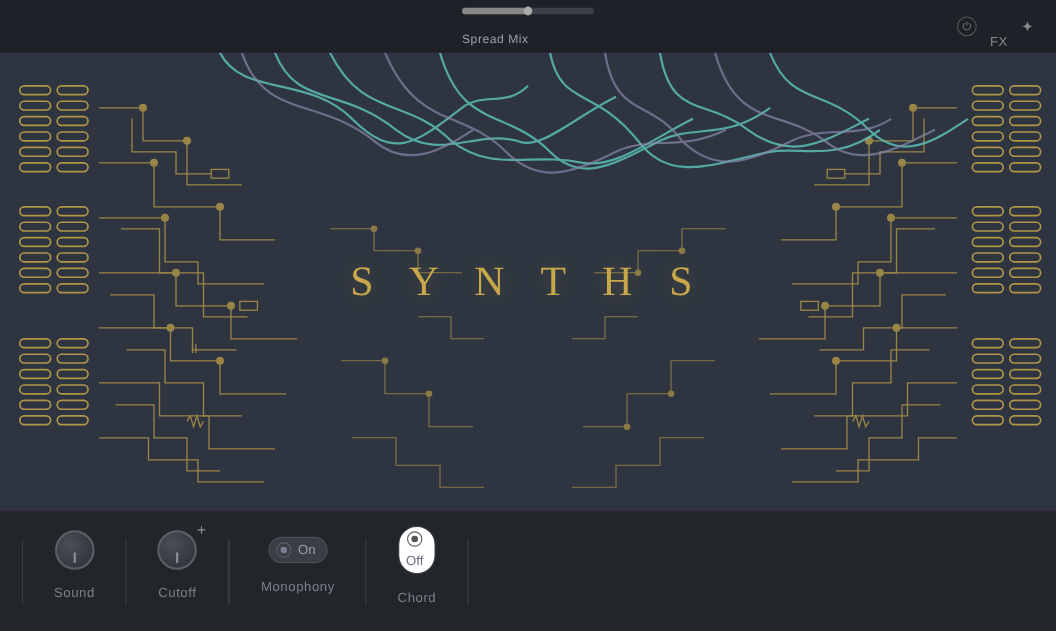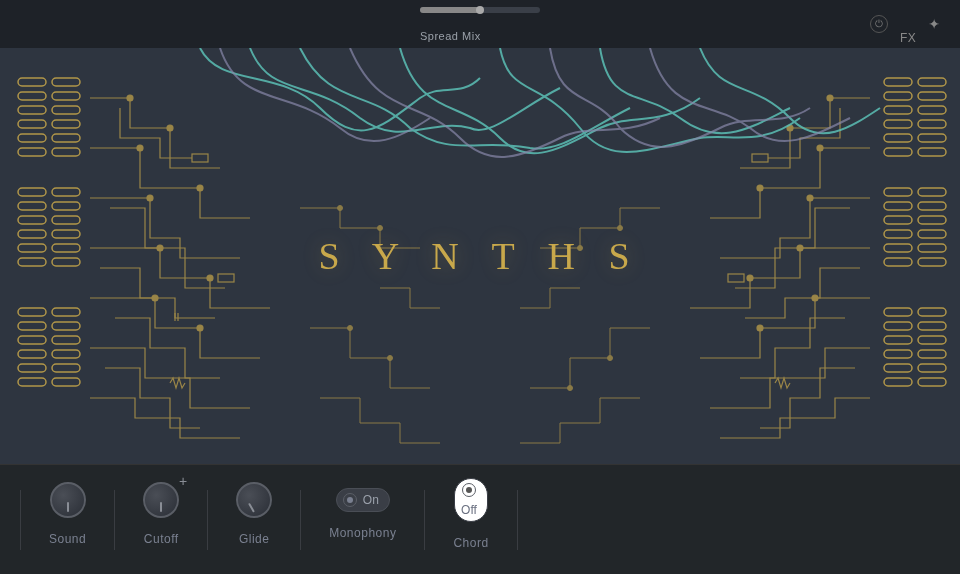--- a/index.html
+++ b/index.html
@@ -520,24 +520,20 @@
   <div class="control-item">
     <div class="knob-cutoff">
       <span class="cutoff-plus">+</span>
       <div class="knob"></div>
     </div>
     <span class="control-label">Cutoff</span>
   </div>
 
   <div class="divider"></div>
 
-  <div class="control-item">
-    <div class="knob knob-glide"></div>
-    <span class="control-label">Glide</span>
-  </div>
 
   <div class="divider"></div>
 
   <div class="control-item">
     <div class="toggle-pill">
       <div class="toggle-dot">
         <div class="toggle-dot-inner"></div>
       </div>
       <span class="toggle-text">On</span>
     </div>

